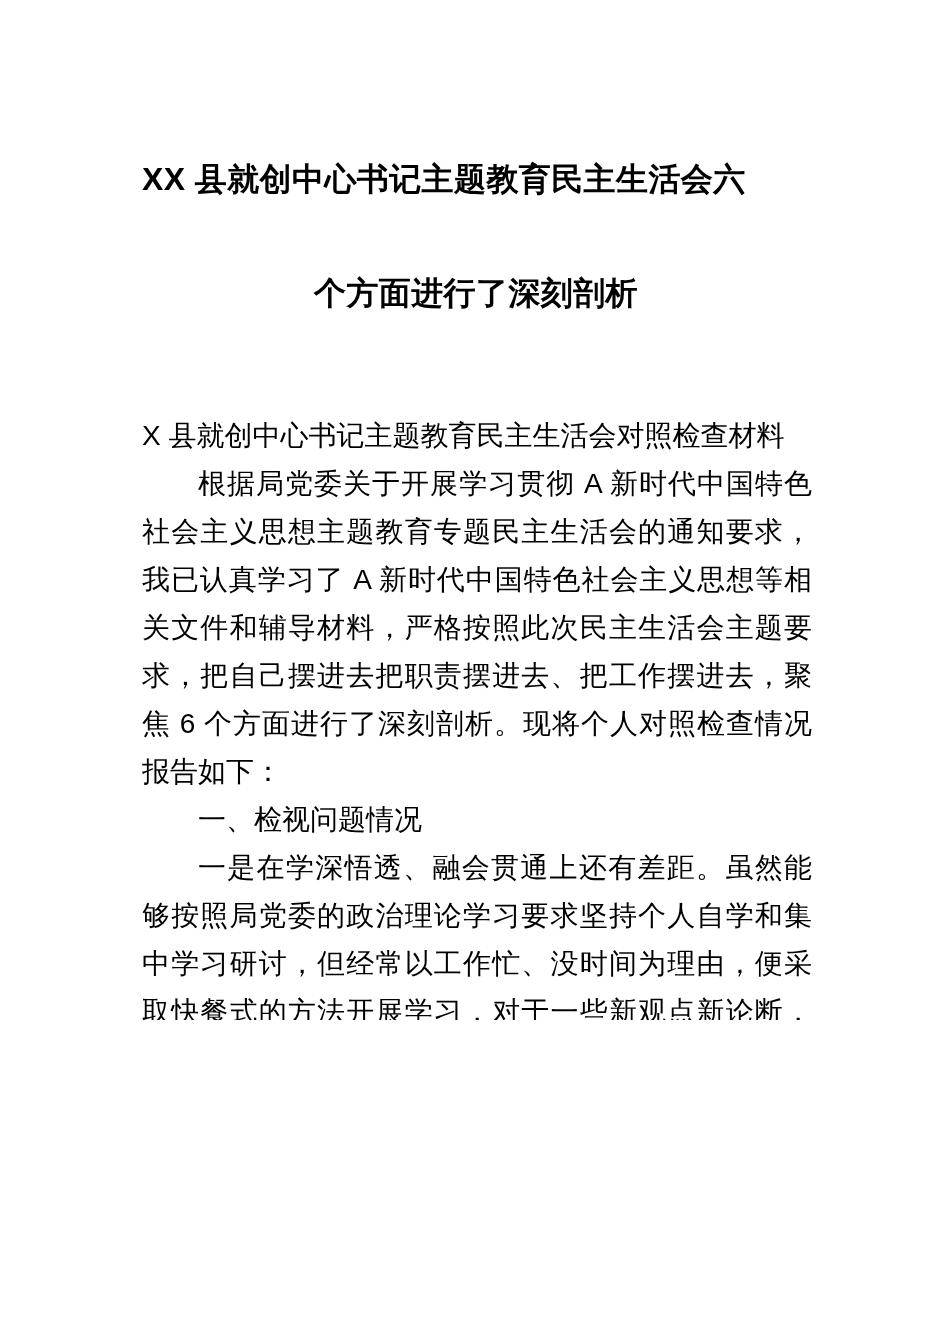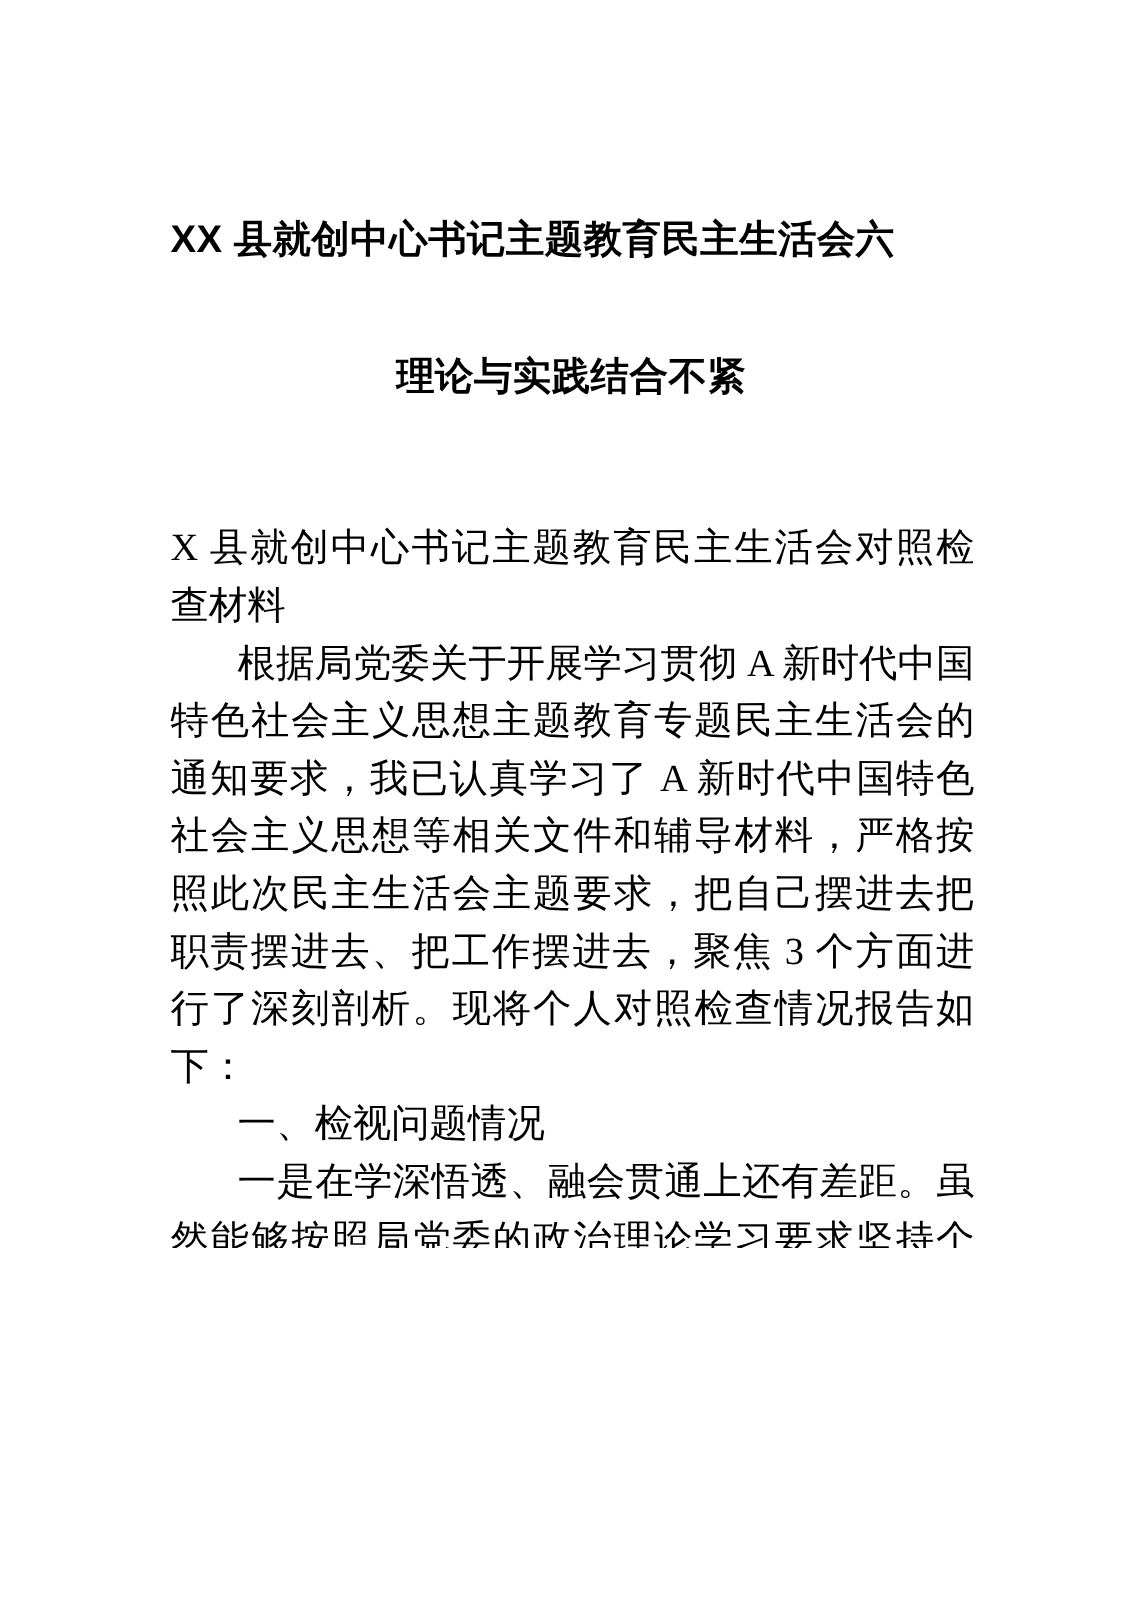--- a/index.html
+++ b/index.html
@@ -12,21 +12,20 @@
     color: #000000;
     -webkit-font-smoothing: antialiased;
   }
   #page {
     position: relative;
     width: 950px;
     height: 1020px;
     background: #ffffff;
     overflow: hidden;
     box-sizing: border-box;
-    margin-top: 20px;
   }
 
   
   #doc-title {
     position: absolute;
     left: 142px;
     top: 148px;
     width: 668px;
   }
   .title-line {
@@ -45,56 +44,55 @@
   }
 
   
   #doc-body {
     position: absolute;
     left: 142px;
     top: 412px;
     width: 670px;
   }
   .para {
-    font-size: 32px;
+    font-size: 28px;
     line-height: 48px;
     text-align: justify;
     text-justify: inter-character;
     text-align-last: left;
     margin: 0;
     word-break: break-all;
     letter-spacing: 0px;
-    font-family: Liberation Serif, serif;
   }
   .para.indent {
     text-indent: 56px;
   }
   .para.noindent {
     text-indent: 0;
   }
   .para.heading-line {
     text-indent: 56px;
     text-align: center;
   }
 </style>
 </head>
 <body style="color: rgb(0, 0, 0);">
 
 <div id="page" style="background: rgb(255, 255, 255);">
 
   <div id="doc-title">
     <div class="title-line title-line-1">XX 县就创中心书记主题教育民主生活会六</div>
-    <div class="title-line title-line-2">理论与实践结合不紧</div>
+    <div class="title-line title-line-2">个方面进行了深刻剖析</div>
   </div>
 
   <div id="doc-body">
 
     <p class="para noindent">X 县就创中心书记主题教育民主生活会对照检查材料</p>
 
-    <p class="para indent">根据局党委关于开展学习贯彻 A 新时代中国特色社会主义思想主题教育专题民主生活会的通知要求，我已认真学习了 A 新时代中国特色社会主义思想等相关文件和辅导材料，严格按照此次民主生活会主题要求，把自己摆进去把职责摆进去、把工作摆进去，聚焦 3 个方面进行了深刻剖析。现将个人对照检查情况报告如下：</p>
+    <p class="para indent">根据局党委关于开展学习贯彻 A 新时代中国特色社会主义思想主题教育专题民主生活会的通知要求，我已认真学习了 A 新时代中国特色社会主义思想等相关文件和辅导材料，严格按照此次民主生活会主题要求，把自己摆进去把职责摆进去、把工作摆进去，聚焦 6 个方面进行了深刻剖析。现将个人对照检查情况报告如下：</p>
 
     <p class="para heading-line">一、检视问题情况</p>
 
     <p class="para indent">一是在学深悟透、融会贯通上还有差距。虽然能够按照局党委的政治理论学习要求坚持个人自学和集中学习研讨，但经常以工作忙、没时间为理由，便采取快餐式的方法开展学习，对于一些新观点新论断，理解得不深不透，在学懂弄通上还有差距；二是在学以致用、学用结合上做得还不够。理论与实践结合不紧，没有做到融会贯通，在实践中做深做细做实还有欠缺。在把新的理论转化为指导</p>
 
     <p class="para heading-line">（一）理论学习方面。</p>
 
   </div>
 
 </div>

